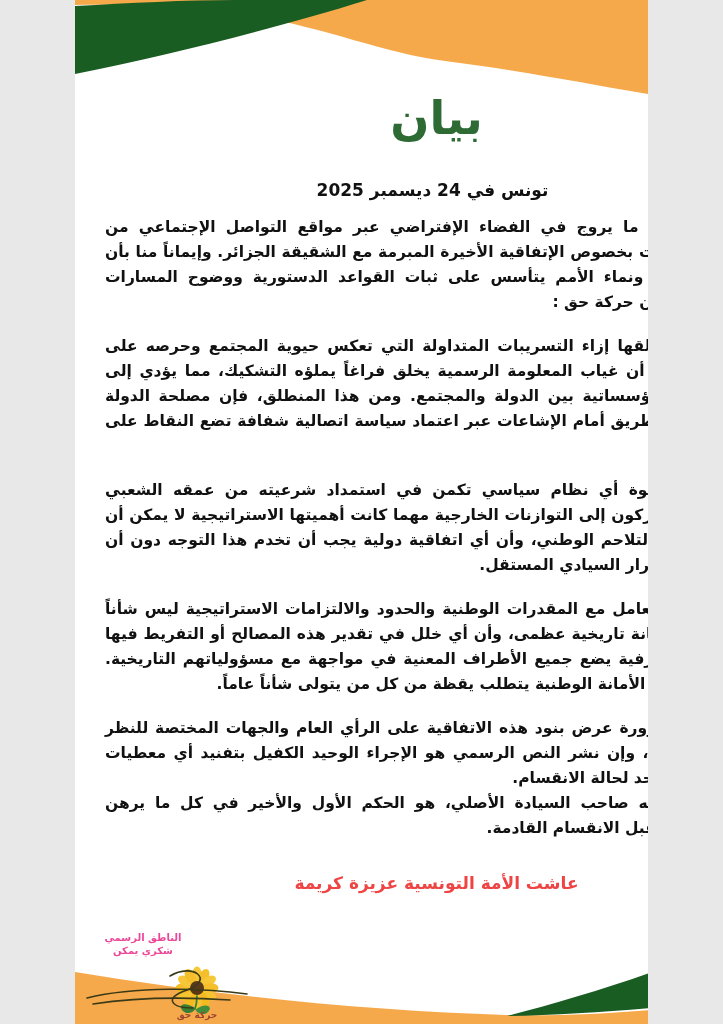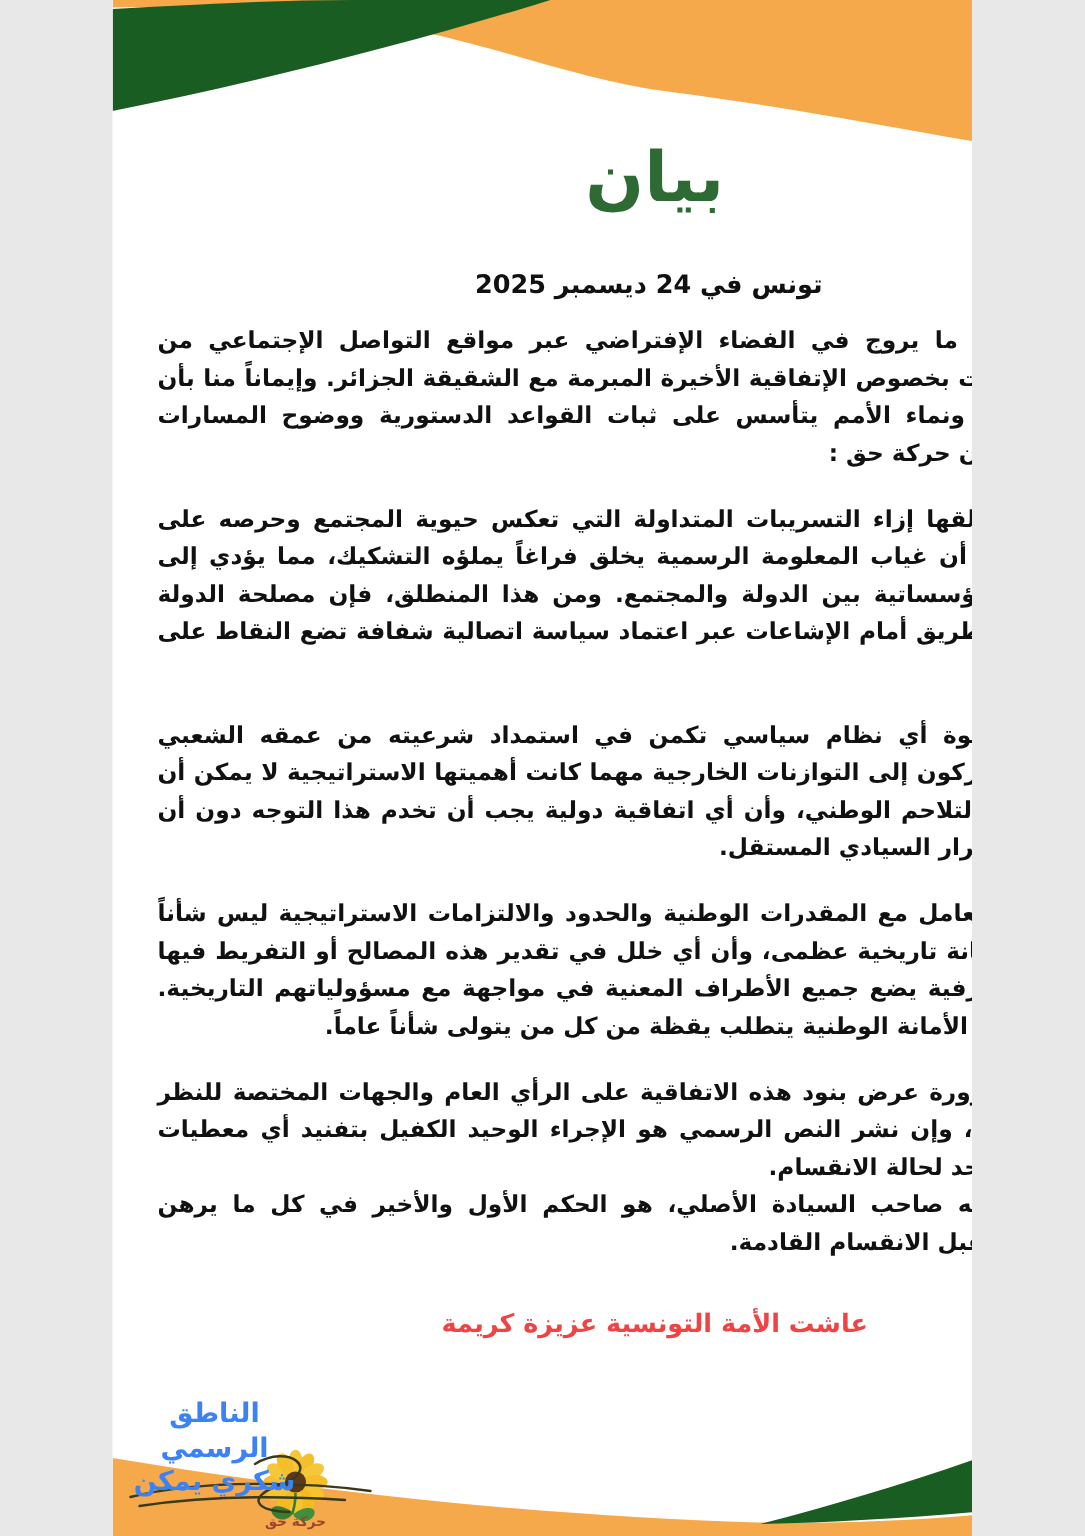--- a/index.html
+++ b/index.html
@@ -25,22 +25,22 @@
   }
   .bodytext .num{margin-left:6px;margin-top:34px;}
   .block{display:block;}
   .closing{
     position:absolute;left:0;top:872px;width:723px;z-index:2;
     direction:rtl;text-align:center;color:#ef4444;
     font-size:17px;font-weight:bold;line-height:1.35;
   }
   .spokesperson{
     position:absolute;left:4px;top:932px;width:128px;z-index:3;
-    direction:rtl;text-align:center;color:#3b82f6;
-    font-size:18px;font-weight:bold;line-height:1.25;
+    direction:rtl;text-align:center;color:#ec4899;
+    font-size:10px;font-weight:bold;line-height:1.25;
   }
   .sig-org{
     position:absolute;left:92px;top:1010px;width:60px;z-index:3;
     direction:rtl;text-align:center;color:#9c4431;
     font-size:9px;font-weight:bold;
   }
   .logo-name{
     position:absolute;left:648px;top:80px;width:74px;z-index:3;
     direction:rtl;text-align:center;color:#1e5b2a;
     font-size:13px;font-weight:bold;

